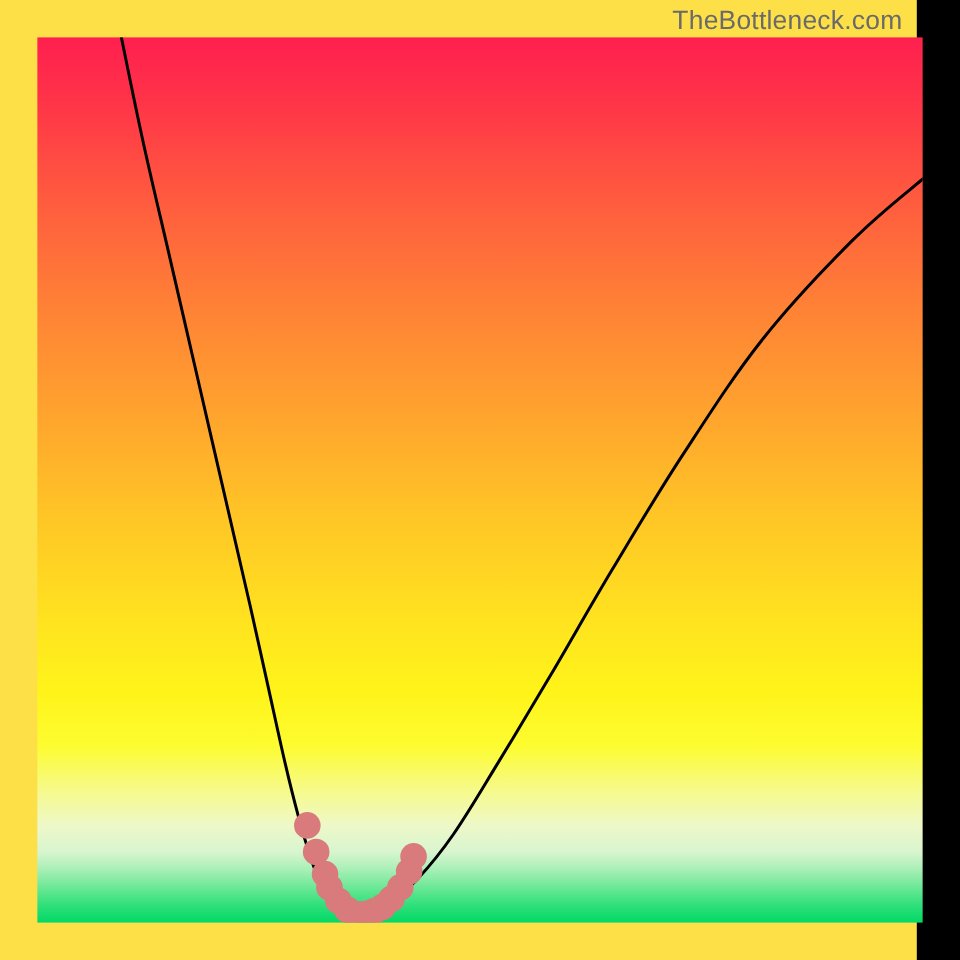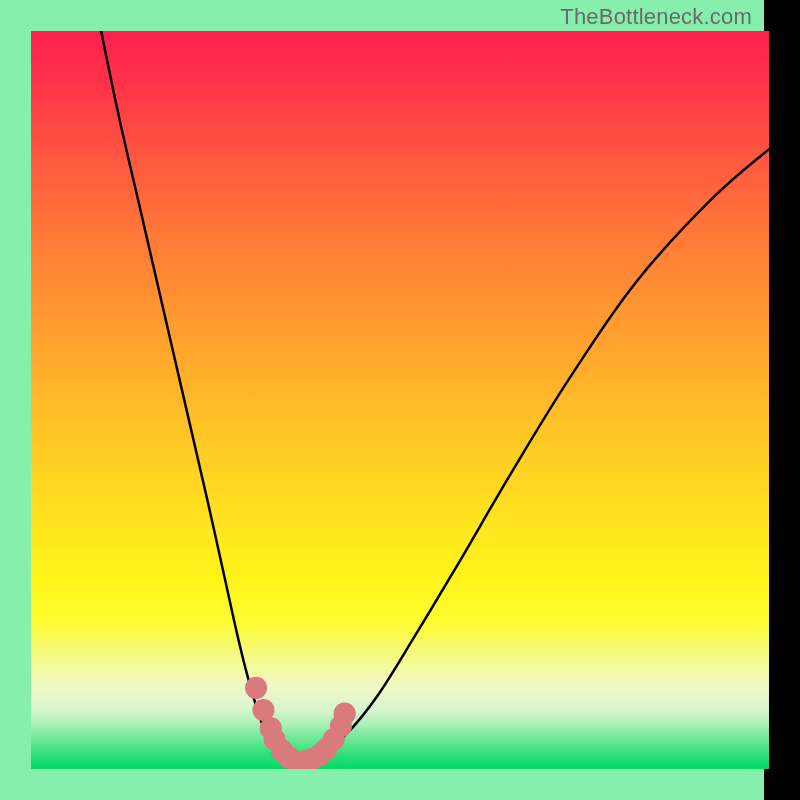--- a/index.html
+++ b/index.html
@@ -10,21 +10,21 @@
     background: #000;
     overflow: hidden;
     font-family: Arial, Helvetica, sans-serif;
   }
   .frame {
     position: absolute;
     left: 0;
     top: 0;
     width: 764px;
     height: 800px;
-    background: #86efac;
+    background: #fde047;
   }
   .plot-area {
     position: absolute;
     left: 31px;
     top: 31px;
     width: 738px;
     height: 738px;
     overflow: hidden;
   }
   .gradient {

